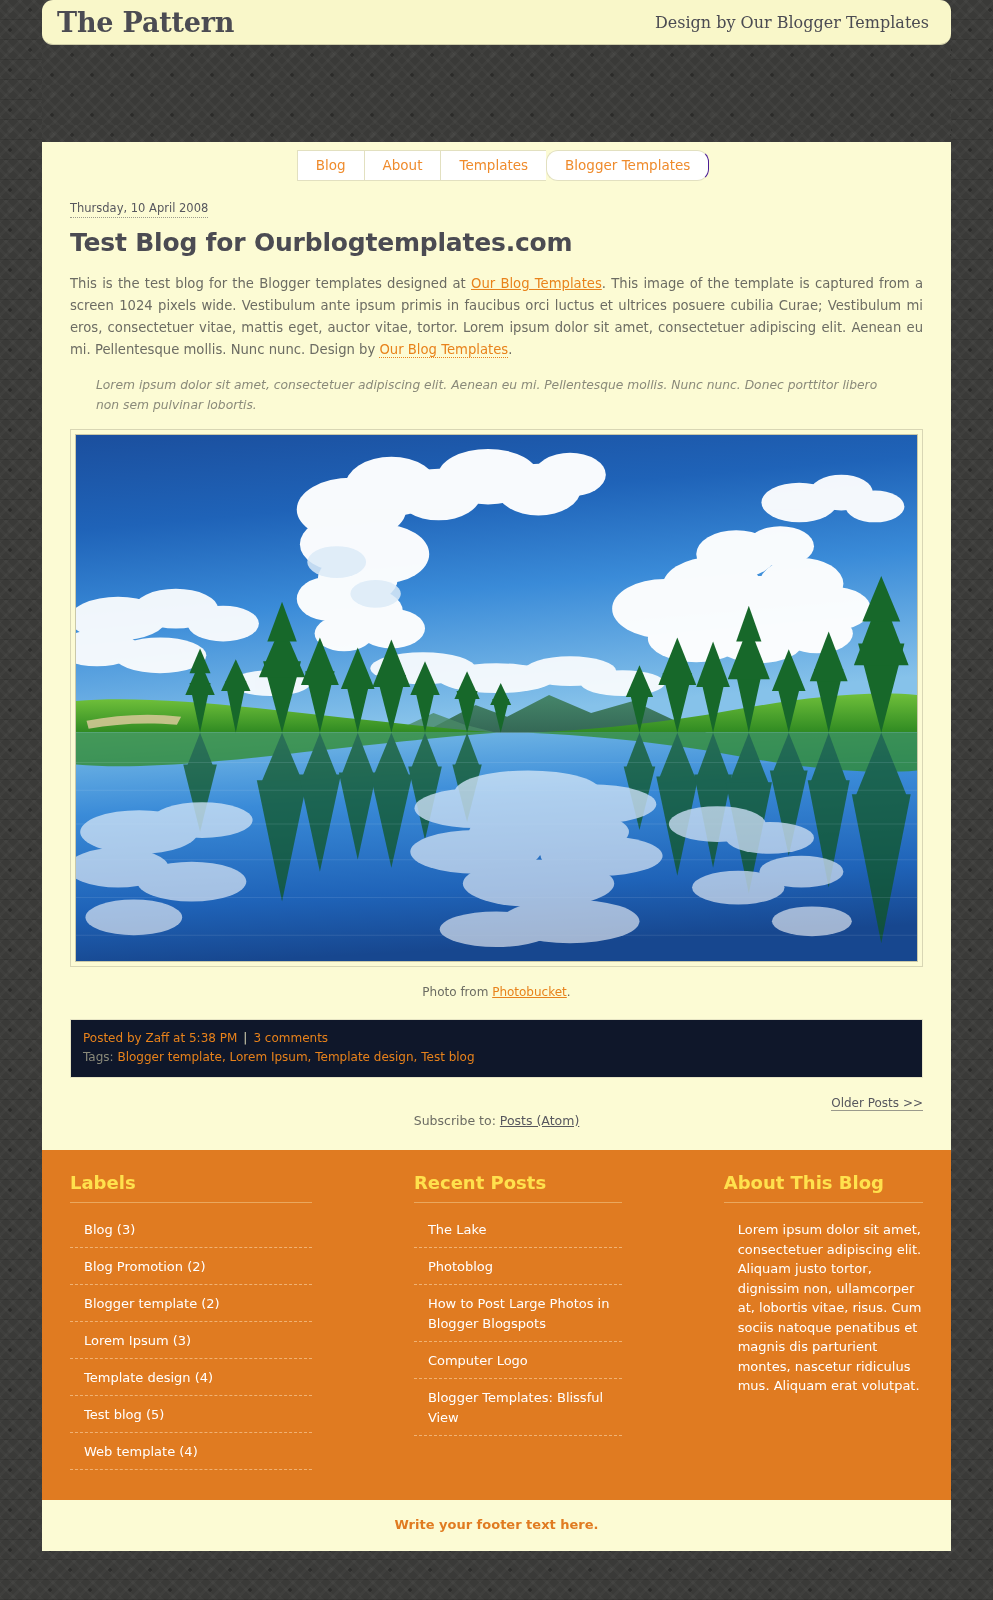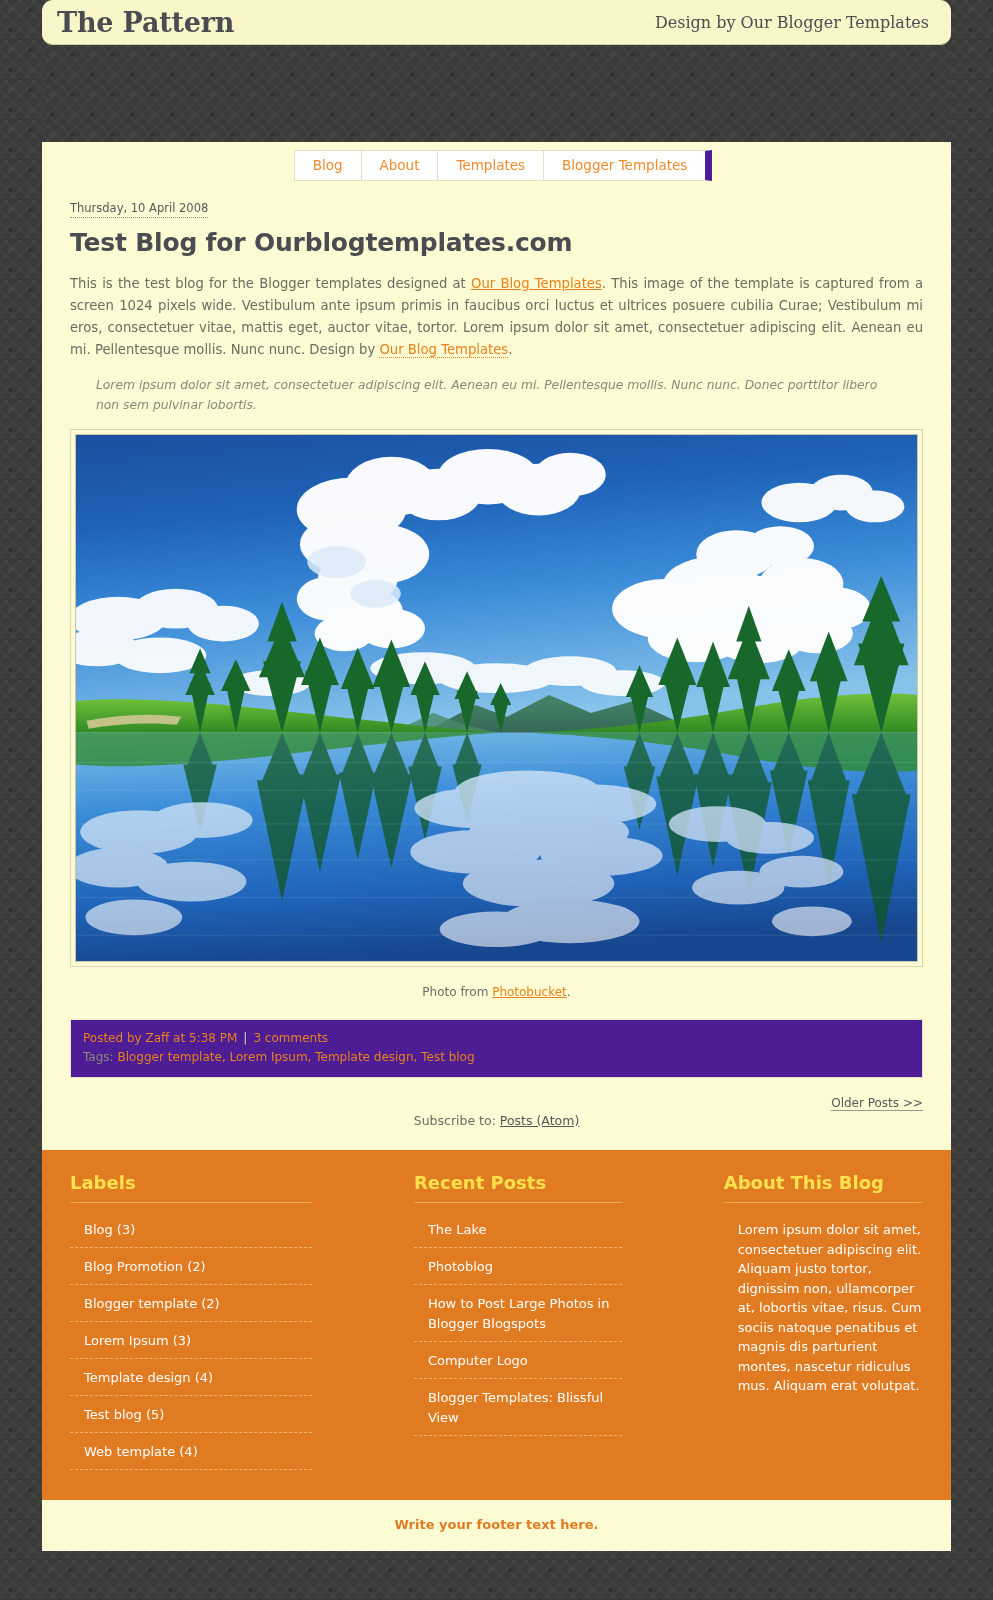--- a/index.html
+++ b/index.html
@@ -78,21 +78,21 @@
   .nav-item {
     background: #ffffff;
     border: 1px solid #e2e0c0;
     border-right: none;
     color: #ef8b2c;
     font-size: 13.5px;
     padding: 6px 18px 7px 18px;
     cursor: pointer;
     white-space: nowrap;
   }
-  .nav-item:last-child { border-right: 7px solid #4c1d95; }
+  .nav-item:last-child { border-right: 1px solid #4c1d95; border-radius: 12px; }
 
   
   .post { padding: 6px 28px 0 28px; }
   .post-date {
     font-size: 11.5px;
     color: #57575e;
     border-bottom: 1px dotted #9a9a8c;
     display: inline-block;
     padding-bottom: 2px;
     margin-bottom: 10px;
@@ -137,21 +137,21 @@
   }
   .photo-caption {
     text-align: center;
     font-size: 12px;
     color: #6c6c63;
     padding: 18px 0 20px 0;
   }
   .photo-caption a { color: #e8821b; }
 
   .post-footer {
-    background: #4c1d95;
+    background: #0f172a;
     border: 1px solid #e6e4c4;
     padding: 9px 12px 10px 12px;
     margin-bottom: 4px;
   }
   .post-footer-line { font-size: 12px; color: #e8821b; line-height: 19px; }
   .post-footer-line .sep { color: #d8d6b4; padding: 0 6px; }
   .post-footer-line a { color: #e8821b; text-decoration: none; }
   .post-footer-line .tag-label { color: #8a8a7a; }
 
   .post-nav {

